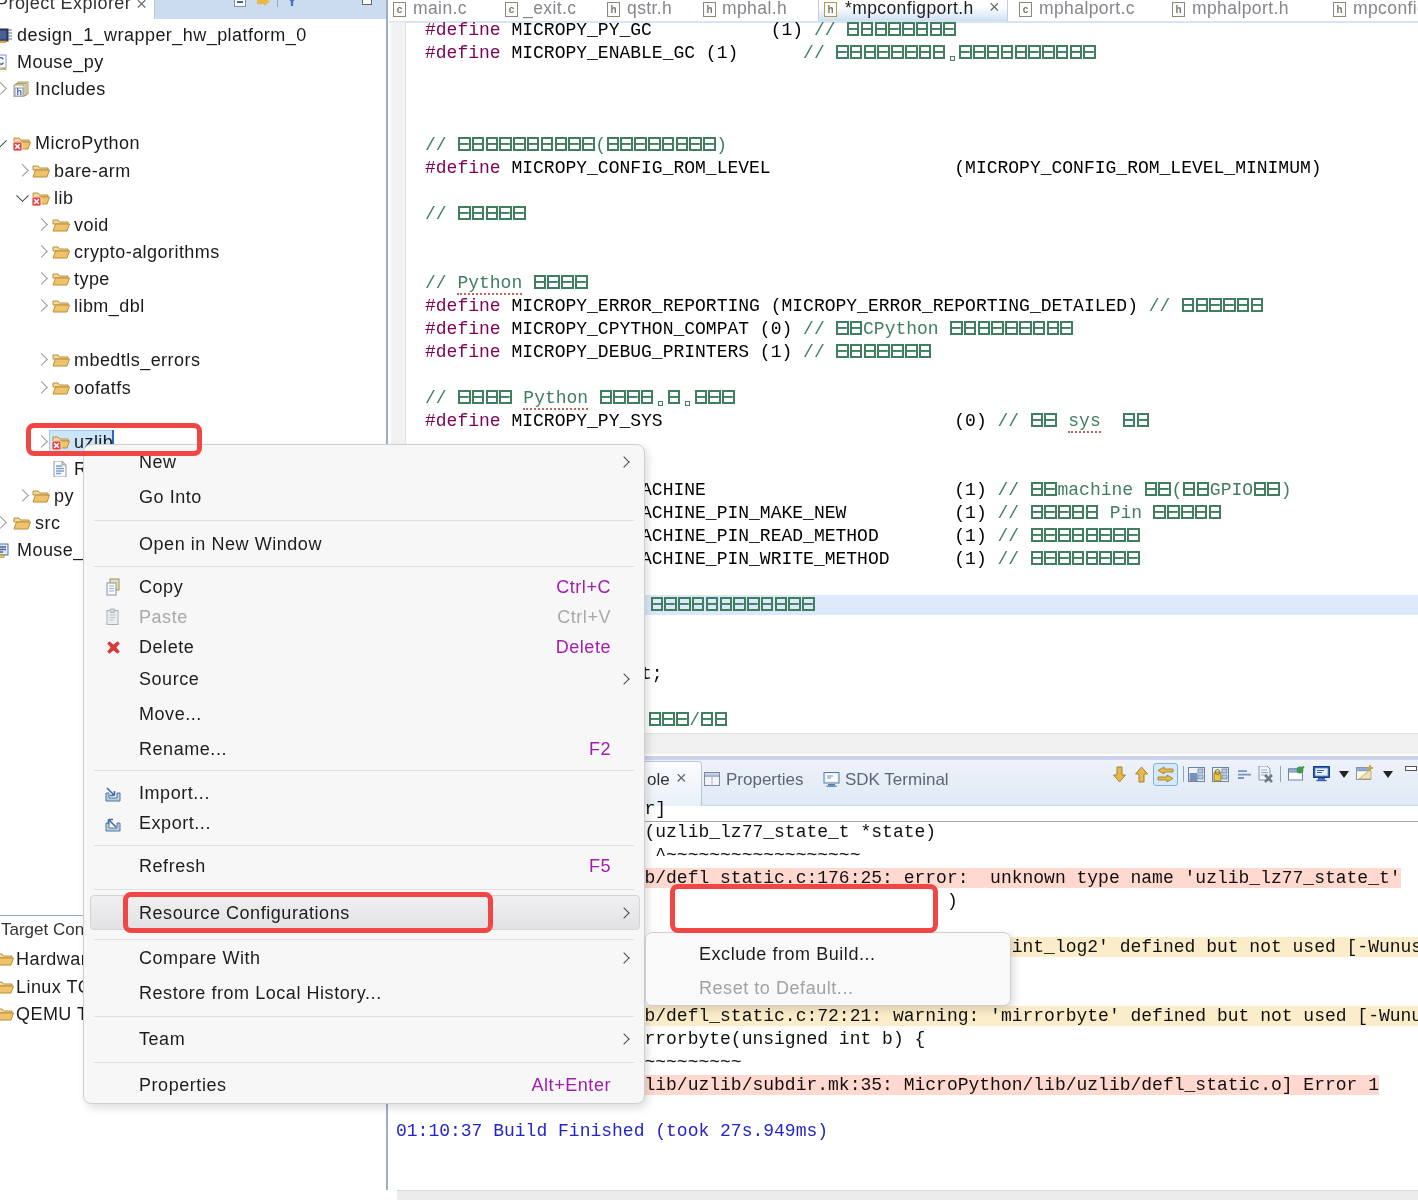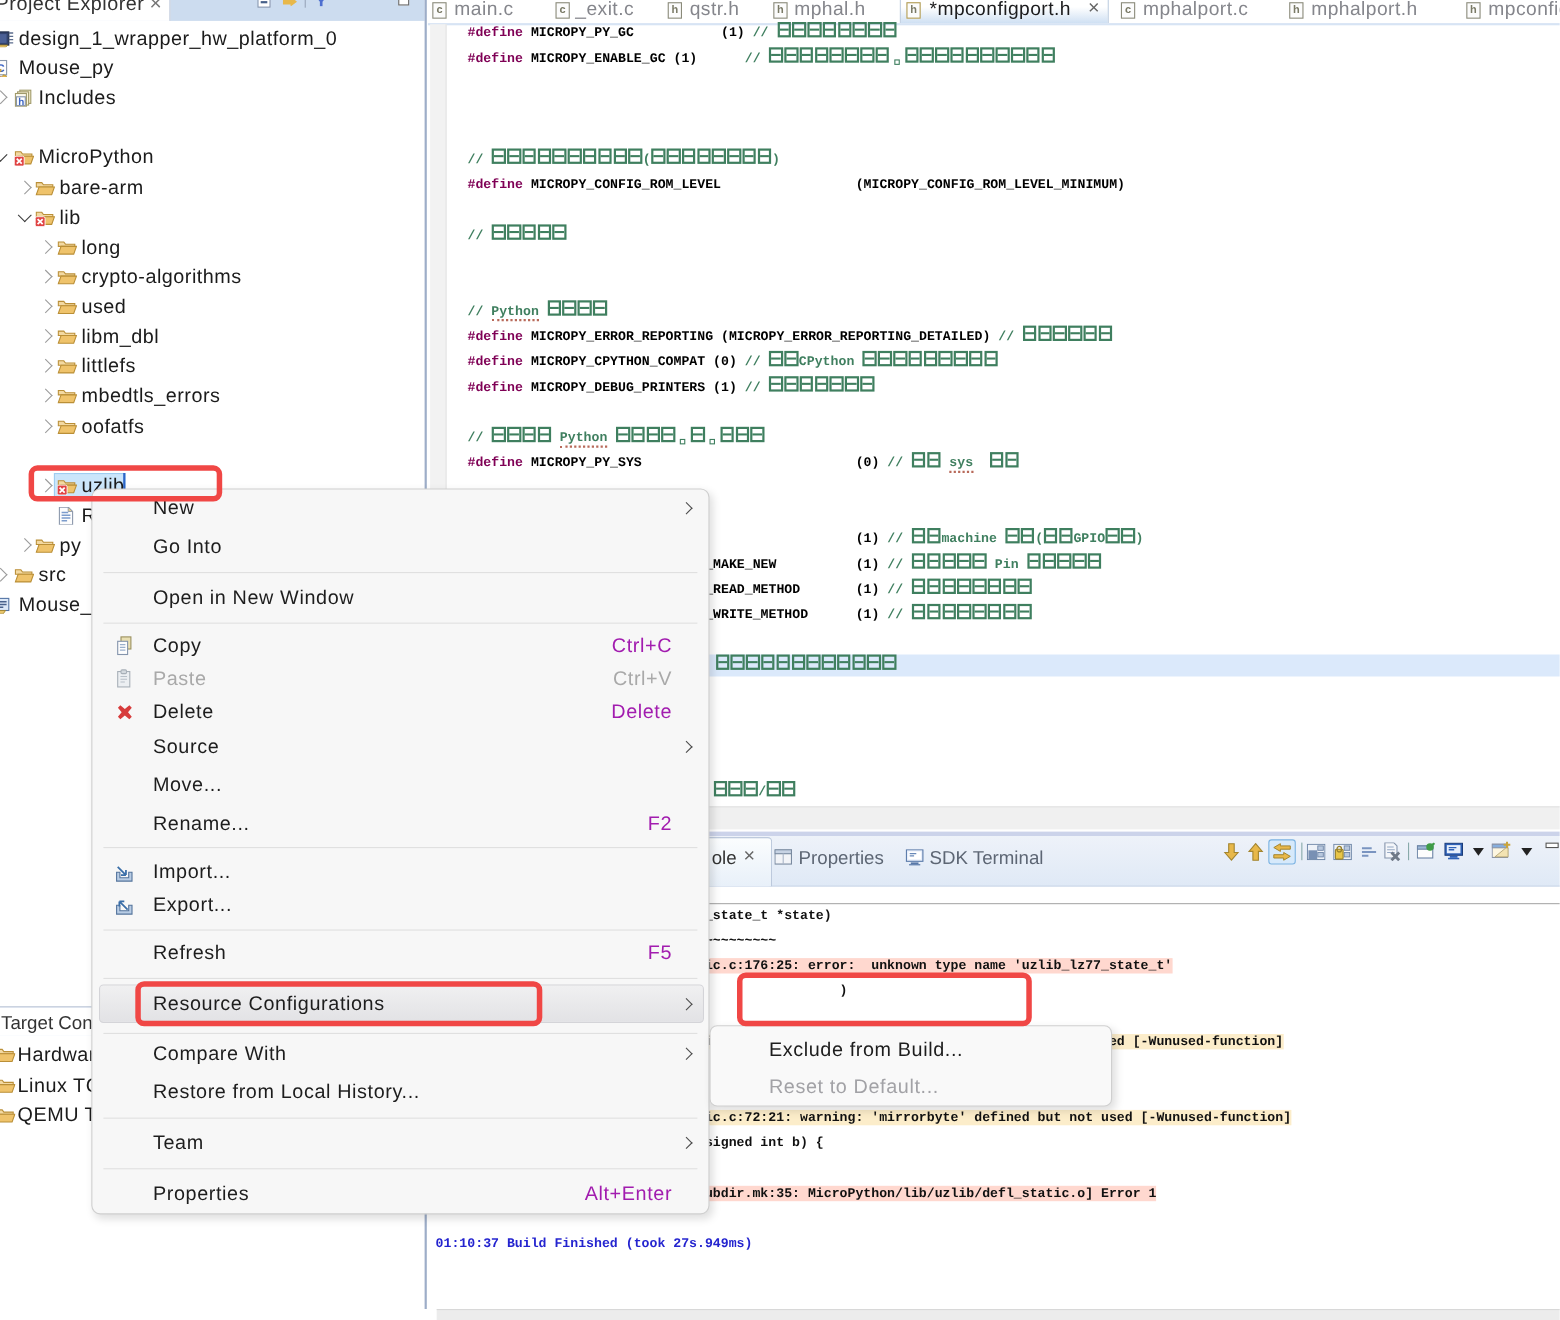--- a/index.html
+++ b/index.html
@@ -7,21 +7,21 @@
 
 .hdrblue{background:#ccdcef}
 
 .trow{position:absolute;left:0;width:386px;height:27px;white-space:nowrap}
 .tlabel{position:absolute;top:50%;transform:translateY(-50%);font-size:18px;color:#1b1b1b;letter-spacing:0.45px}
 .chev{position:absolute;top:50%;width:9px;height:9px;border:solid #9b9b9b;border-width:0 1.8px 1.8px 0}
 .chev.c{transform:translateY(-56%) rotate(-45deg)}
 .chev.e{border-color:#3c3c3c;transform:translateY(-75%) rotate(45deg)}
 .ticon{position:absolute;top:50%;transform:translateY(-50%);width:18px;height:16px}
 
-.mono{font-family:"Liberation Mono",monospace;font-weight:700;font-size:12px;white-space:pre}
+.mono{font-family:"Liberation Mono",monospace;font-weight:400;font-size:18px;white-space:pre}
 .cl{position:absolute;left:425px;height:23px;line-height:23px}
 .ccl{position:absolute;left:396px;height:23px;line-height:23px;color:#101010}
 .pp{color:#7f0055}
 .cm{color:#3f7f5f}
 .cj{display:inline-block;width:12.5px;height:14px;border:2px solid #3f7f5f;margin:0 0.65px 0 0.65px;vertical-align:-1.5px;background:linear-gradient(#3f7f5f,#3f7f5f) center/100% 1.9px no-repeat}
 .cjp{display:inline-block;width:5px;height:5px;border:1.7px solid #3f7f5f;margin:0 4px 0 4px;vertical-align:-3px}
 .bgE{background:#ffd8cf}
 .bgW{background:#fcedca}
 
 .menu{position:absolute;left:83px;top:444px;width:562px;height:660px;background:#f7f7f7;border:1px solid #cfcfcf;border-radius:8px;box-shadow:3px 4px 8px rgba(0,0,0,.13);z-index:30}
@@ -108,53 +108,45 @@
         <path d="M2.2 9.2 L6.8 13.8 M6.8 9.2 L2.2 13.8" stroke="#fff" stroke-width="1.6"></path>
       </svg>
       <div class="tlabel" style="left:54px">lib</div>
     </div>
 <div class="trow" style="top:211.3px">
       <div class="chev c" style="left:37px"></div>
       <svg class="ticon" style="left:52px" width="18" height="16" viewBox="0 0 18 16">
         <path d="M1 3 h5 l1.5 2 H16 v2 H1 z" fill="#f3d9a2" stroke="#ba8f37" stroke-width="1"></path>
         <path d="M1 14 L3.5 7 H17.5 L15 14 z" fill="#efc36b" stroke="#ba8f37" stroke-width="1"></path>
       </svg>
-      <div class="tlabel" style="left:74px">long</div>
+      <div class="tlabel" style="left:74px">void</div>
     </div>
 <div class="trow" style="top:238.4px">
       <div class="chev c" style="left:37px"></div>
       <svg class="ticon" style="left:52px" width="18" height="16" viewBox="0 0 18 16">
         <path d="M1 3 h5 l1.5 2 H16 v2 H1 z" fill="#f3d9a2" stroke="#ba8f37" stroke-width="1"></path>
         <path d="M1 14 L3.5 7 H17.5 L15 14 z" fill="#efc36b" stroke="#ba8f37" stroke-width="1"></path>
       </svg>
       <div class="tlabel" style="left:74px">crypto-algorithms</div>
     </div>
 <div class="trow" style="top:265.5px">
       <div class="chev c" style="left:37px"></div>
       <svg class="ticon" style="left:52px" width="18" height="16" viewBox="0 0 18 16">
         <path d="M1 3 h5 l1.5 2 H16 v2 H1 z" fill="#f3d9a2" stroke="#ba8f37" stroke-width="1"></path>
         <path d="M1 14 L3.5 7 H17.5 L15 14 z" fill="#efc36b" stroke="#ba8f37" stroke-width="1"></path>
       </svg>
-      <div class="tlabel" style="left:74px">used</div>
+      <div class="tlabel" style="left:74px">type</div>
     </div>
 <div class="trow" style="top:292.6px">
       <div class="chev c" style="left:37px"></div>
       <svg class="ticon" style="left:52px" width="18" height="16" viewBox="0 0 18 16">
         <path d="M1 3 h5 l1.5 2 H16 v2 H1 z" fill="#f3d9a2" stroke="#ba8f37" stroke-width="1"></path>
         <path d="M1 14 L3.5 7 H17.5 L15 14 z" fill="#efc36b" stroke="#ba8f37" stroke-width="1"></path>
       </svg>
       <div class="tlabel" style="left:74px">libm_dbl</div>
-    </div>
-<div class="trow" style="top:319.7px">
-      <div class="chev c" style="left:37px"></div>
-      <svg class="ticon" style="left:52px" width="18" height="16" viewBox="0 0 18 16">
-        <path d="M1 3 h5 l1.5 2 H16 v2 H1 z" fill="#f3d9a2" stroke="#ba8f37" stroke-width="1"></path>
-        <path d="M1 14 L3.5 7 H17.5 L15 14 z" fill="#efc36b" stroke="#ba8f37" stroke-width="1"></path>
-      </svg>
-      <div class="tlabel" style="left:74px">littlefs</div>
     </div>
 <div class="trow" style="top:346.8px">
       <div class="chev c" style="left:37px"></div>
       <svg class="ticon" style="left:52px" width="18" height="16" viewBox="0 0 18 16">
         <path d="M1 3 h5 l1.5 2 H16 v2 H1 z" fill="#f3d9a2" stroke="#ba8f37" stroke-width="1"></path>
         <path d="M1 14 L3.5 7 H17.5 L15 14 z" fill="#efc36b" stroke="#ba8f37" stroke-width="1"></path>
       </svg>
       <div class="tlabel" style="left:74px">mbedtls_errors</div>
     </div>
 <div class="trow" style="top:374.0px">

